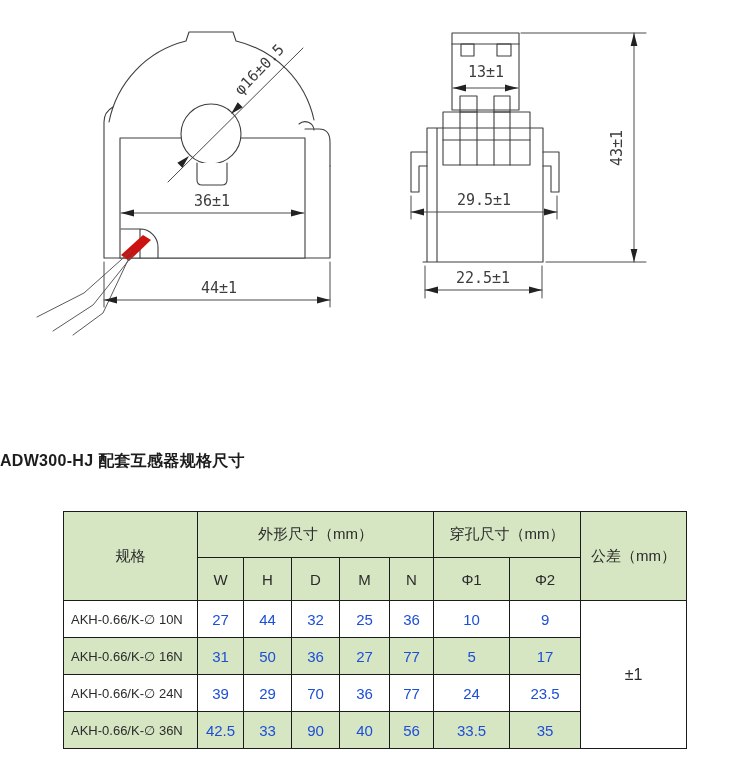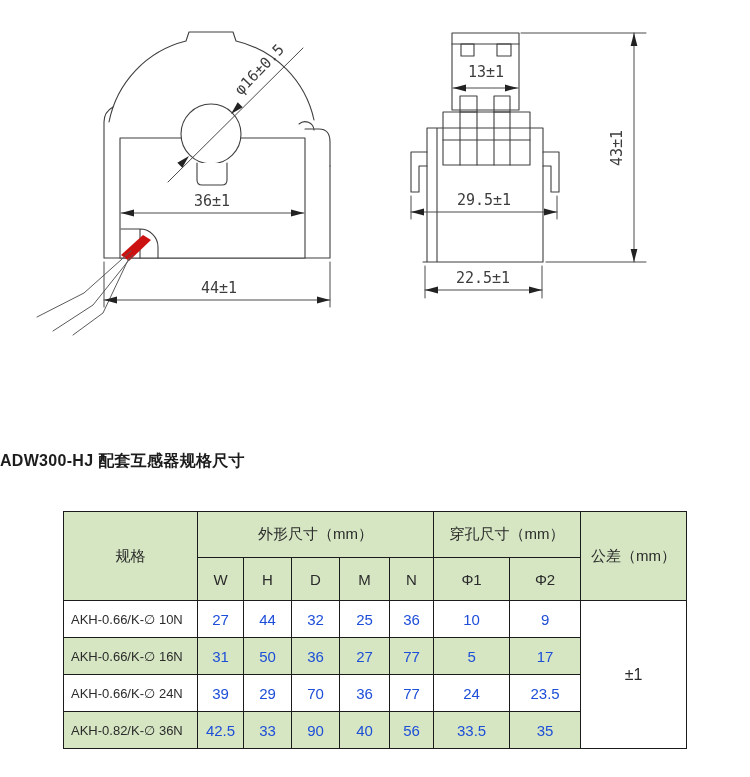--- a/index.html
+++ b/index.html
@@ -204,21 +204,21 @@
       <td class="spec">AKH-0.66/K-∅ 24N</td>
       <td class="val">39</td>
       <td class="val">29</td>
       <td class="val">70</td>
       <td class="val">36</td>
       <td class="val">77</td>
       <td class="val">24</td>
       <td class="val">23.5</td>
     </tr>
     <tr class="drow alt">
-      <td class="spec">AKH-0.82/K-∅ 36N</td>
+      <td class="spec">AKH-0.66/K-∅ 36N</td>
       <td class="val">42.5</td>
       <td class="val">33</td>
       <td class="val">90</td>
       <td class="val">40</td>
       <td class="val">56</td>
       <td class="val">33.5</td>
       <td class="val">35</td>
     </tr>
   </tbody>
     </table>

